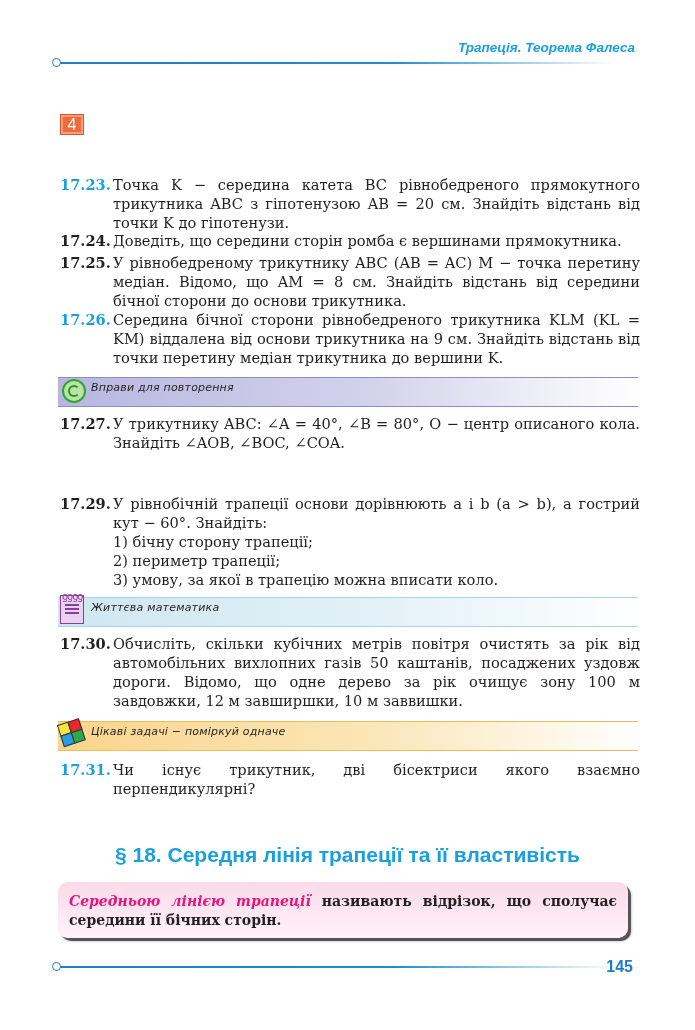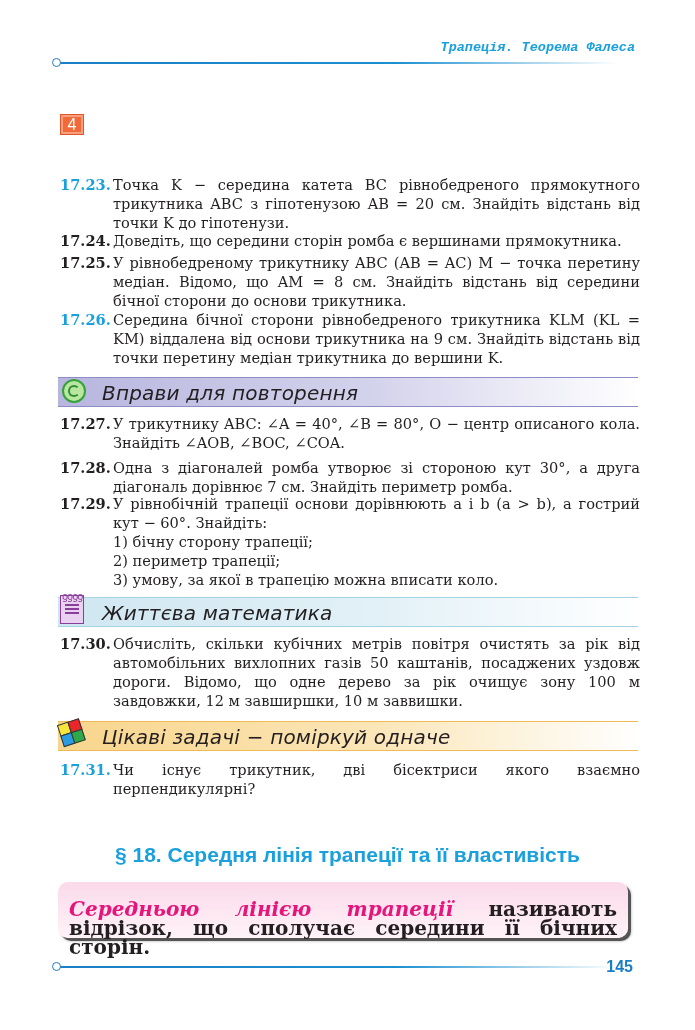--- a/index.html
+++ b/index.html
@@ -1,20 +1,20 @@
 <!DOCTYPE html>
 <html><head>
 <meta charset="utf-8">
 <style>
   html, body { margin: 0; padding: 0; background: #ffffff; }
   body { width: 695px; height: 1030px; position: relative; overflow: hidden;
          font-family: "DejaVu Serif", "Liberation Serif", serif; color: #231f20; }
   .page { position: absolute; left: 0; top: 0; width: 695px; height: 1030px; }
 
-  .running-head { position: absolute; right: 60px; top: 40px; font-family: Liberation Mono, monospace;
+  .running-head { position: absolute; right: 60px; top: 40px; font-family: Liberation Sans, sans-serif;
     font-weight: bold; font-style: italic; color: #1aa0dc; font-size: 13.5px; }
   .rule { position: absolute; left: 58px; height: 2px; width: 560px;
     background: linear-gradient(to right, #1b7fc4 0%, #1b8fd0 60%, rgba(27,143,208,0) 100%); }
   .rule-dot { position: absolute; width: 7px; height: 7px; border: 1.6px solid #1b7fc4; border-radius: 50%;
     background: #fff; left: -6px; top: -4px; }
   .rule.top { top: 62px; }
   .rule.bottom { top: 966px; }
 
   .ex { position: absolute; left: 60px; width: 580px; font-size: 14.6px; line-height: 19px; }
   .ex .num { position: absolute; left: 0; top: 0; font-weight: bold; color: #231f20; }
@@ -22,22 +22,22 @@
   .ex .txt { margin-left: 53px; text-align: justify; }
   .ex.shift .num { left: 57px; }
   .ex.shift .txt2 { margin-left: 53px; }
   .list-item { display: block; }
 
   .badge4 { position: absolute; left: 60px; top: 114px; width: 22px; height: 19px; background: #f26a3a;
     border: 1.5px solid #e2552a; color: #fff; font-family: "Liberation Sans", sans-serif; font-size: 16px;
     text-align: center; line-height: 19px; box-shadow: inset 0 0 0 2px #f7a07d; }
 
   .band { position: absolute; left: 58px; width: 580px; height: 28px; }
-  .band .label { position: absolute; left: 44px; top: 3px; font-family: "DejaVu Sans", sans-serif; font-style: italic;
-    font-size: 20px; color: #231f20; letter-spacing: 0.2px; }
+  .band .label { position: absolute; left: 33px; top: 3px; font-family: "DejaVu Sans", sans-serif; font-style: italic;
+    font-size: 11px; color: #231f20; letter-spacing: 0.2px; }
   .band.purple { top: 377px; background: linear-gradient(to right, #b8b6df 0%, #d4d3ec 55%, rgba(255,255,255,0) 100%);
     border-top: 1px solid #8e8cc4; border-bottom: 1px solid #8e8cc4; }
   .band.cyan { top: 597px; background: linear-gradient(to right, #cfe6f1 0%, #e2f1f7 55%, rgba(255,255,255,0) 100%);
     border-top: 1px solid #a6d3e6; border-bottom: 1px solid #a6d3e6; }
   .band.orange { top: 721px; background: linear-gradient(to right, #f8d58c 0%, #fbe6b8 55%, rgba(255,255,255,0) 100%);
     border-top: 1px solid #efbb55; border-bottom: 1px solid #efbb55; }
 
   .icon-recycle { position: absolute; left: 4px; top: 1px; width: 24px; height: 24px; border-radius: 50%;
     background: #b9e6a0; border: 2px solid #35a33a; box-sizing: border-box; }
   .icon-recycle::after { content: ""; position: absolute; left: 4px; top: 4px; width: 12px; height: 12px;
@@ -49,21 +49,21 @@
     font-family: "DejaVu Sans", sans-serif; }
   .icon-cube { position: absolute; left: 0; top: -3px; width: 28px; height: 28px; transform: rotate(-18deg); }
   .icon-cube .c { position: absolute; width: 12px; height: 12px; border: 1px solid #333; box-sizing: border-box; }
 
   .sec-title { position: absolute; left: 0; width: 695px; top: 843px; text-align: center;
     font-family: "Liberation Sans", sans-serif; font-weight: bold; font-size: 21px; color: #1aa0dc; }
 
   .defbox { position: absolute; left: 58px; top: 882px; width: 570px; height: 56px; border-radius: 10px;
     background: linear-gradient(to bottom, #fbd9ea 0%, #fde9f2 60%, #fff2f8 100%);
     box-shadow: 3px 3px 0 #555, 3px 3px 3px rgba(0,0,0,0.35); }
-  .defbox .dtxt { position: absolute; left: 11px; top: 18px; width: 548px; font-size: 20px; line-height: 19px;
+  .defbox .dtxt { position: absolute; left: 11px; top: 10px; width: 548px; font-size: 14px; line-height: 19px;
     font-weight: bold; text-align: justify; color: #231f20; }
   .defbox .term { color: #e5157c; font-style: italic; }
 
   .pagenum { position: absolute; right: 62px; top: 958px; font-family: "Liberation Sans", sans-serif; font-weight: bold;
     font-size: 16px; color: #1b7fc4; }
 </style>
 </head>
 <body>
 
 <div class="page">
@@ -99,24 +99,20 @@
   <div class="band purple">
     <span class="icon-recycle"></span>
     <span class="label">Вправи для повторення</span>
   </div>
 
   <div class="ex" style="top:414px">
     <span class="num">17.27.</span>
     <div class="txt">У трикутнику ABC: ∠A = 40°, ∠B = 80°, O − центр описаного кола. Знайдіть ∠AOB, ∠BOC, ∠COA.</div>
   </div>
 
-  <div class="ex" style="top:458px">
-    <span class="num">17.28.</span>
-    <div class="txt">Одна з діагоналей ромба утворює зі стороною кут 30°, а друга діагональ дорівнює 7 см. Знайдіть периметр ромба.</div>
-  </div>
 
   <div class="ex" style="top:494px">
     <span class="num">17.29.</span>
     <div class="txt">У рівнобічній трапеції основи дорівнюють a і b (a &gt; b), а гострий кут − 60°. Знайдіть:</div>
     <div class="txt">
       <span class="list-item">1) бічну сторону трапеції;</span>
       <span class="list-item">2) периметр трапеції;</span>
       <span class="list-item">3) умову, за якої в трапецію можна вписати коло.</span>
     </div>
   </div>

